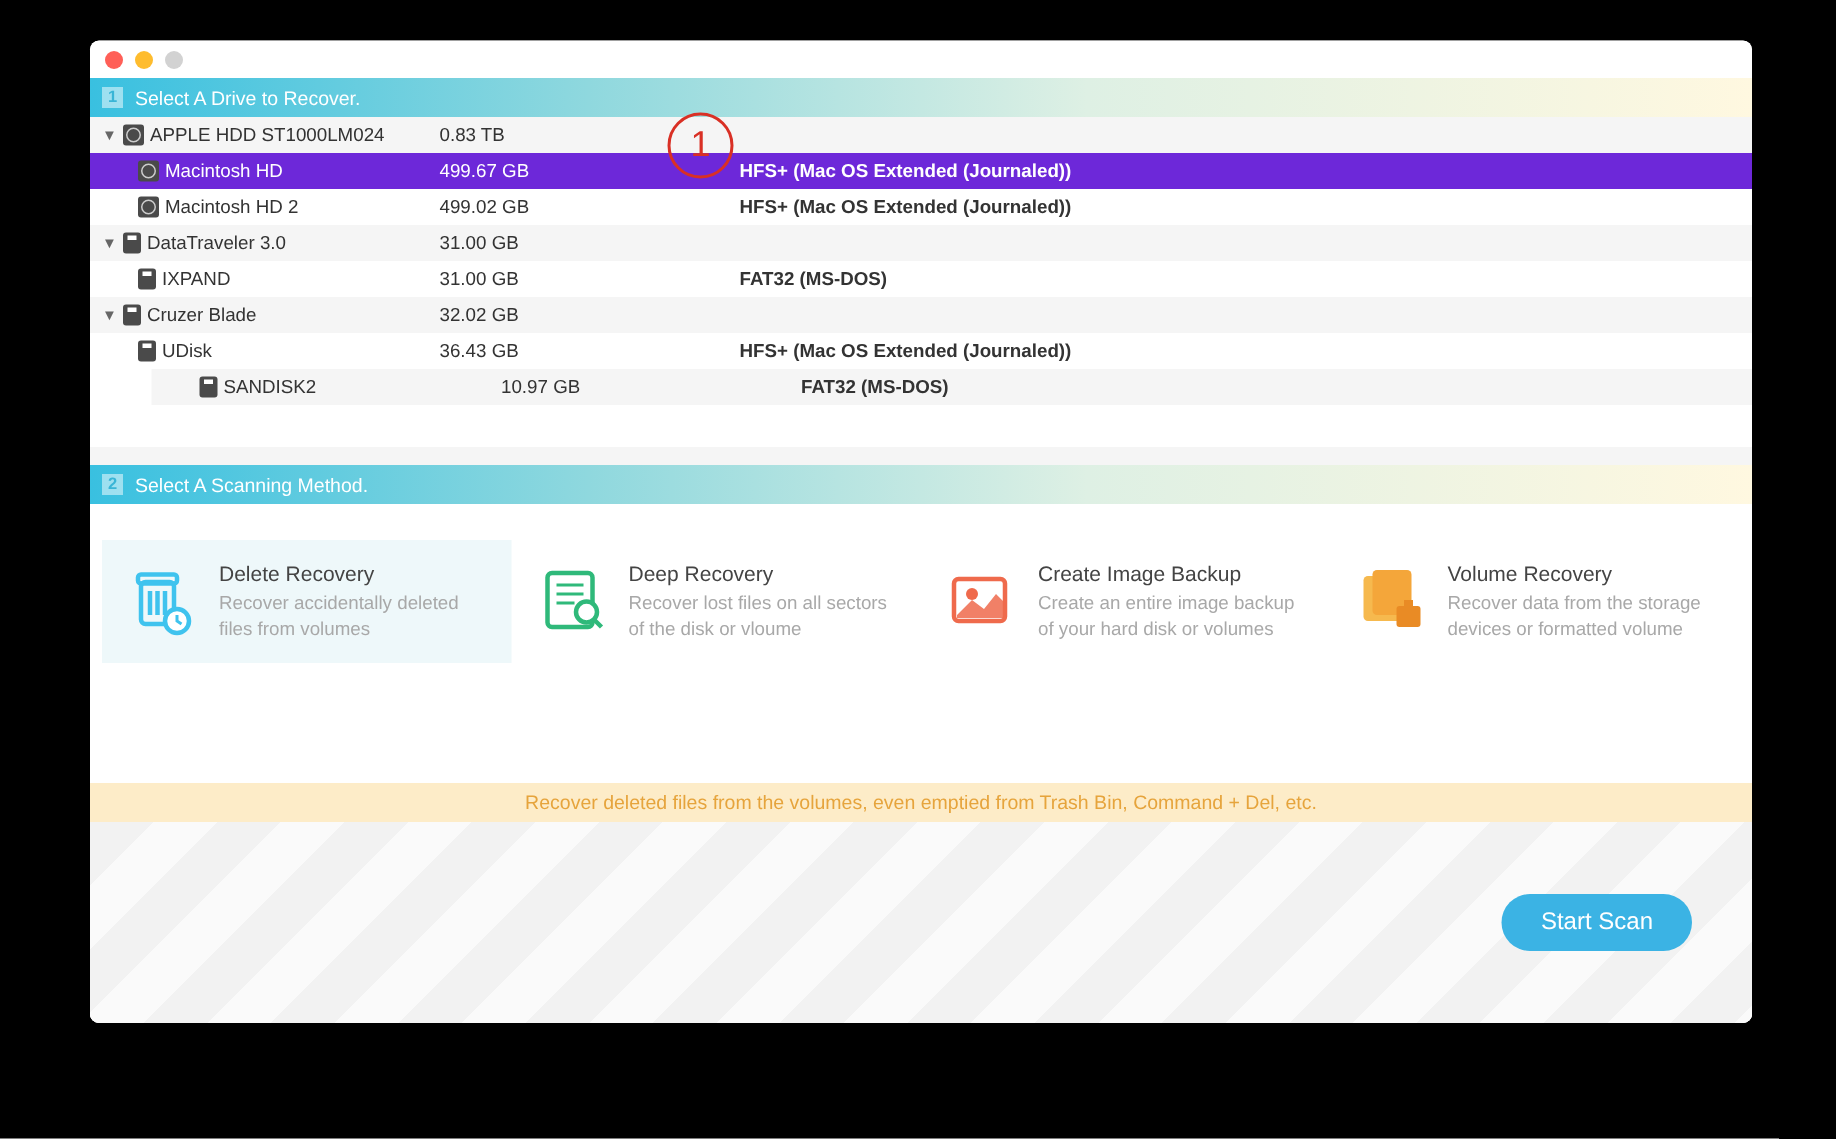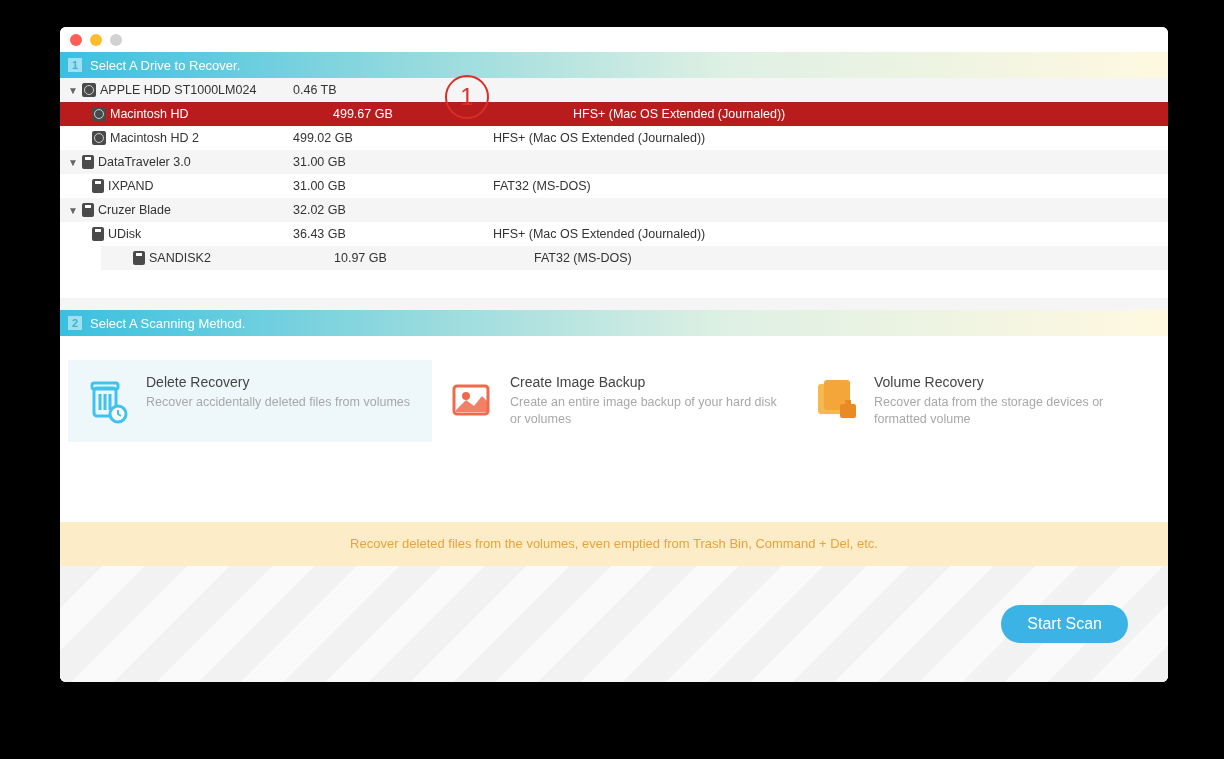--- a/index.html
+++ b/index.html
@@ -60,24 +60,24 @@
   .drive-row {
     display: flex;
     align-items: center;
     height: 24px;
     font-size: 12.5px;
     padding-left: 8px;
   }
   .drive-row.parent { background:#f5f5f5; }
   .drive-row.child-even { background:#fff; }
   .drive-row.child-odd { background:#f5f5f5;margin-left:41px; }
-  .drive-row.selected { background:#b91c1c; color:#fff;gap:40px; }
+  .drive-row.selected { background:#6d28d9; color:#fff; }
   .col-tree { width: 225px; display:flex; align-items:center; gap:4px; }
   .col-size { width: 200px; }
-  .col-fs { flex:1; }
+  .col-fs { flex:1;font-weight:bold; }
   .disclosure {
     width: 10px; font-size: 10px; color:#666;
     display:inline-block; text-align:center;
   }
   .indent-parent { padding-left: 0px; }
   .indent-child { padding-left: 24px; }
   .hd-icon {
     width: 14px; height: 14px;
     background:#4a4a4a;
     border-radius:2px;
@@ -109,21 +109,21 @@
     padding: 14px 14px;
     align-items:flex-start;
     cursor:pointer;
   }
   .method-card.selected { background:#eef8fa; }
   .method-icon-wrap { flex-shrink:0; width:50px; height:50px; display:flex; align-items:center; justify-content:center; }
   .method-title { font-size:14px; color:#444; margin-bottom:4px; font-weight:500; }
   .method-desc { font-size:12.5px; color:#a8a8a8; line-height:1.35; }
   .hint-bar {
     background:#fdecc8;
-    height: 44px;
+    height: 26px;
     display:flex;
     align-items:center;
     justify-content:center;
     color:#e6a43c;
     font-size:13px;
     margin-top: 60px;
   }
   .footer {
     flex:1;
     background: #fafafa;
@@ -176,21 +176,21 @@
     <span>Select A Drive to Recover.</span>
   </div>
 
   <div class="drive-list" id="drive-list">
       <div class="drive-row parent">
         <div class="col-tree indent-parent">
           <span class="disclosure">▼</span>
           <span class="hd-icon"></span>
           <span>APPLE HDD ST1000LM024</span>
         </div>
-        <div class="col-size">0.46 TB</div>
+        <div class="col-size">0.83 TB</div>
         <div class="col-fs"></div>
       </div>
       <div class="drive-row selected">
         <div class="col-tree indent-child">
           <span class="hd-icon"></span>
           <span>Macintosh HD</span>
         </div>
         <div class="col-size">499.67 GB</div>
         <div class="col-fs">HFS+ (Mac OS Extended (Journaled))</div>
       </div>
@@ -268,20 +268,36 @@
           </svg>
         </div>
         <div>
           <div class="method-title">Delete Recovery</div>
           <div class="method-desc">Recover accidentally deleted files from volumes</div>
         </div>
       </div>
       <div class="method-card">
         <div class="method-icon-wrap">
           <svg width="50" height="50" viewBox="0 0 50 50">
+            <rect x="10" y="8" width="30" height="36" rx="3" fill="none" stroke="#2fb97a" stroke-width="3"></rect>
+            <line x1="16" y1="16" x2="34" y2="16" stroke="#2fb97a" stroke-width="2"></line>
+            <line x1="16" y1="22" x2="34" y2="22" stroke="#2fb97a" stroke-width="2"></line>
+            <line x1="16" y1="28" x2="28" y2="28" stroke="#2fb97a" stroke-width="2"></line>
+            <circle cx="36" cy="34" r="7" fill="#fff" stroke="#2fb97a" stroke-width="3"></circle>
+            <line x1="41" y1="39" x2="46" y2="44" stroke="#2fb97a" stroke-width="3"></line>
+          </svg>
+        </div>
+        <div>
+          <div class="method-title">Deep Recovery</div>
+          <div class="method-desc">Recover lost files on all sectors of the disk or vloume</div>
+        </div>
+      </div>
+      <div class="method-card">
+        <div class="method-icon-wrap">
+          <svg width="50" height="50" viewBox="0 0 50 50">
             <rect x="8" y="12" width="34" height="28" rx="3" fill="none" stroke="#ef6a4c" stroke-width="3"></rect>
             <circle cx="20" cy="22" r="4" fill="#ef6a4c"></circle>
             <path d="M10 36 L20 26 L28 32 L36 22 L42 28 L42 38 L10 38 Z" fill="#ef6a4c" opacity="0.85"></path>
           </svg>
         </div>
         <div>
           <div class="method-title">Create Image Backup</div>
           <div class="method-desc">Create an entire image backup of your hard disk or volumes</div>
         </div>
       </div>

